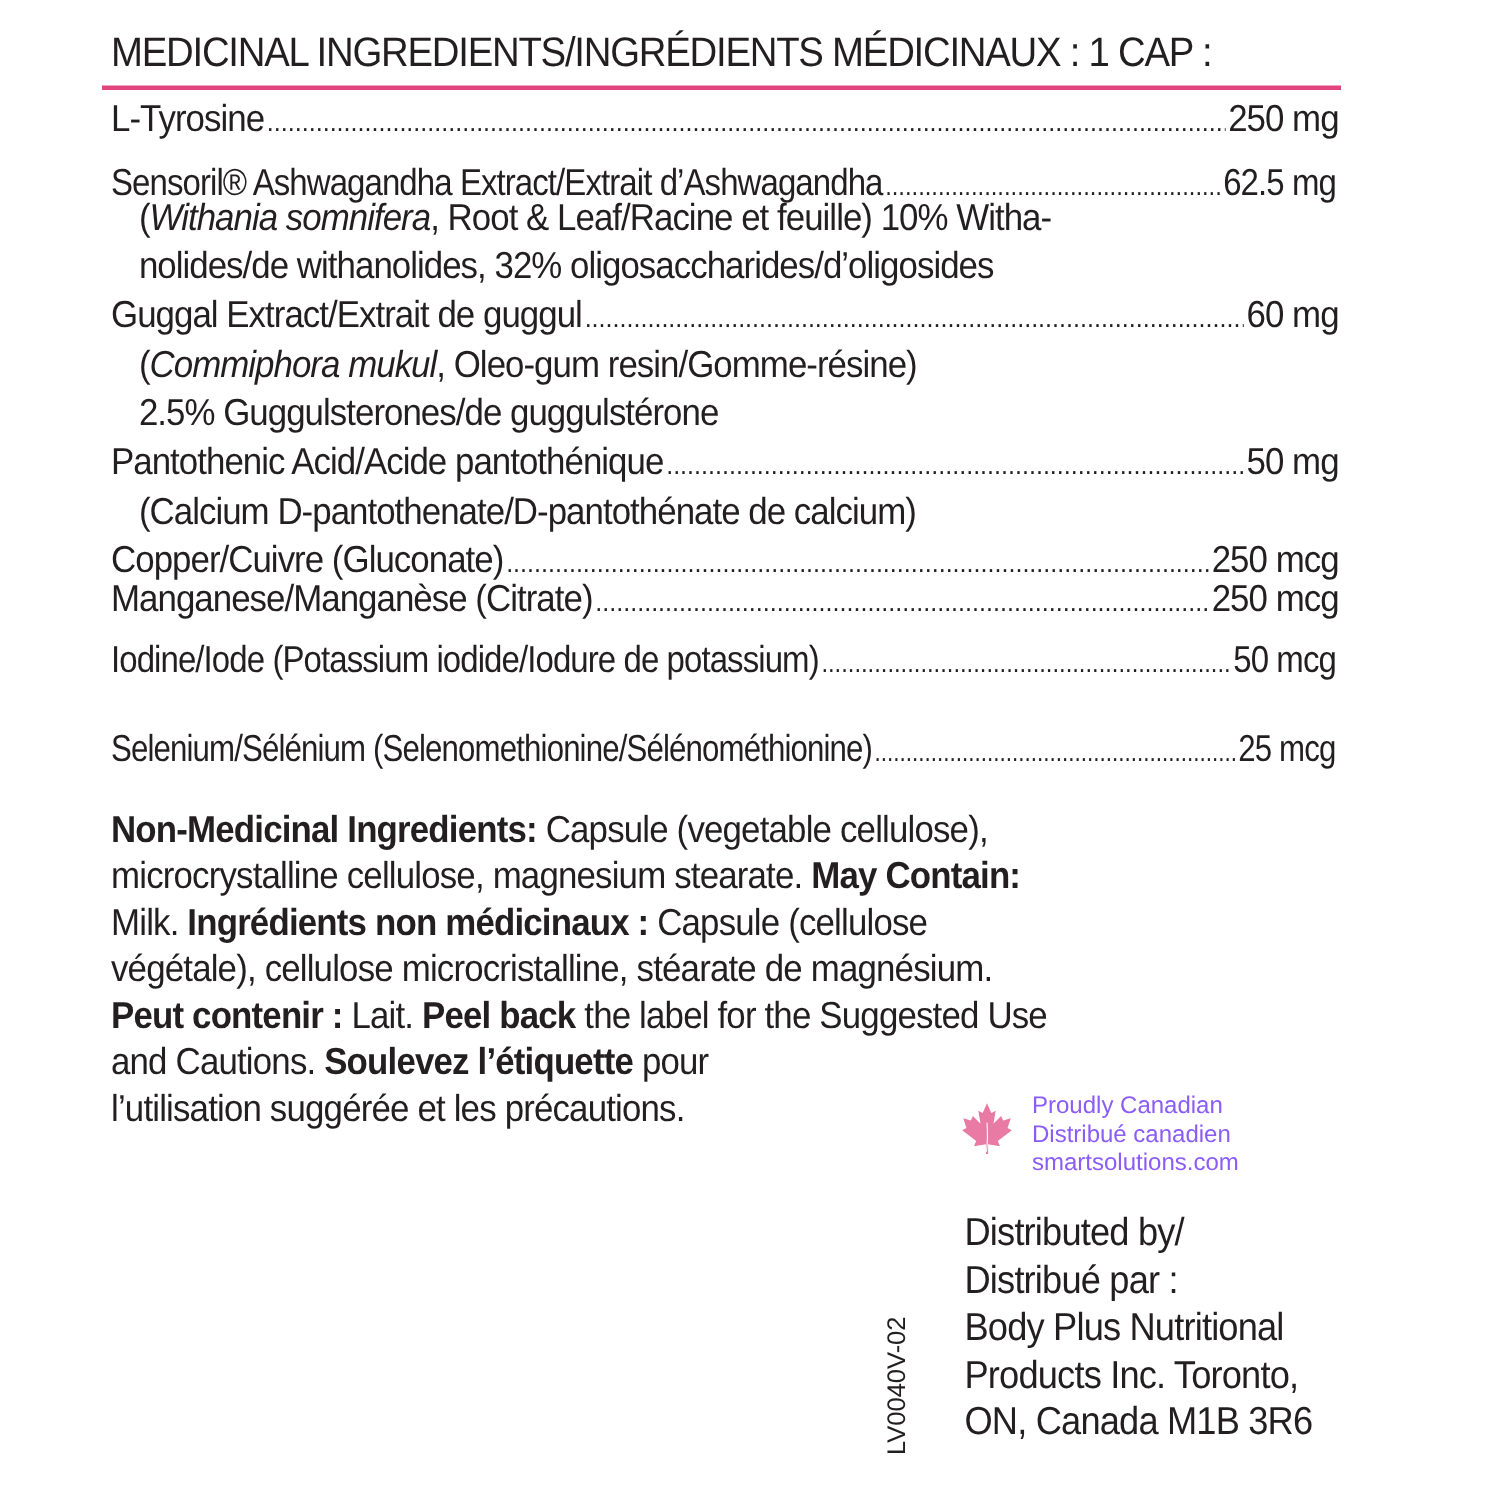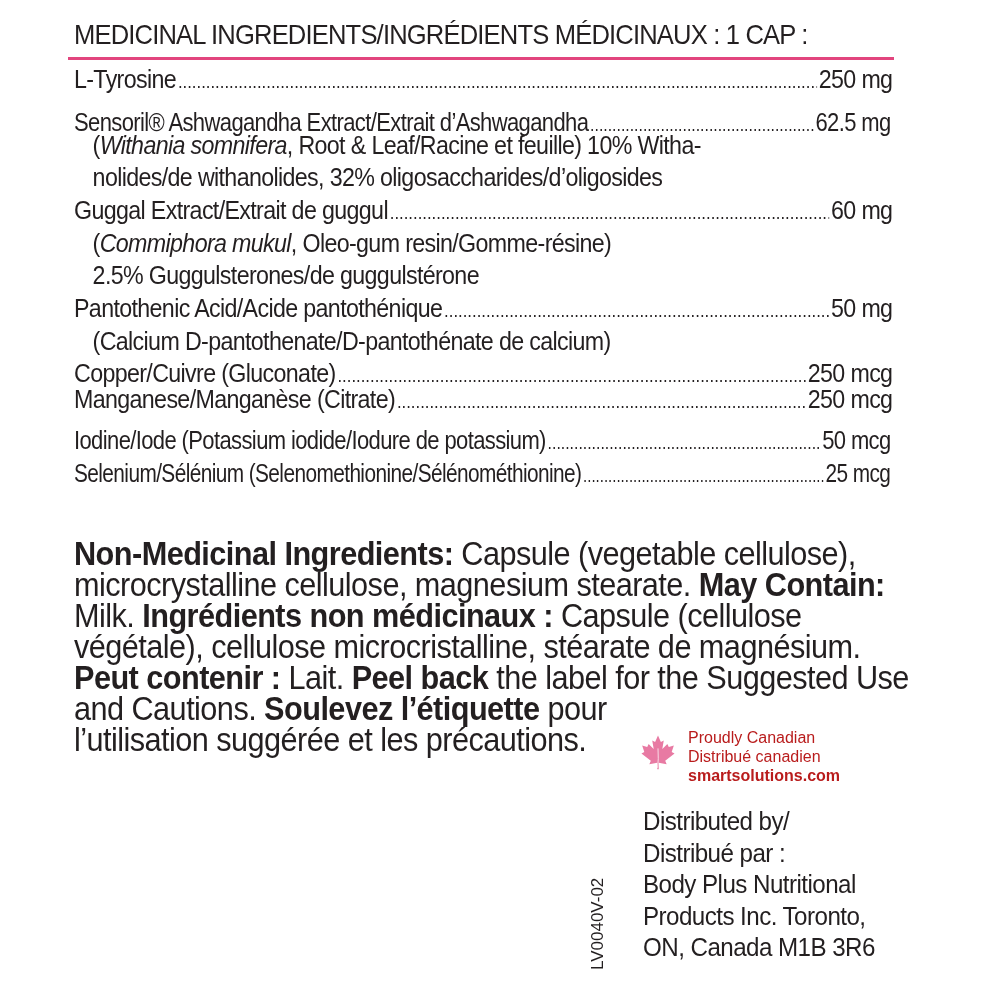--- a/index.html
+++ b/index.html
@@ -23,29 +23,29 @@
   .row .dots { flex: 1 1 auto; overflow: hidden; margin: 0 2px; letter-spacing: 0; font-size: 18px; }
   .row .dots::before { content: "..................................................................................................................................................................................................................."; }
   .row .amt { flex: 0 0 auto; }
   .sub { padding-left: 20px; }
   .cond { transform: scaleX(0.93); transform-origin: left; }
   .cond2 { transform: scaleX(0.88); transform-origin: left; }
   i { font-style: italic; }
   b { font-weight: bold; }
   .para {
     position: absolute; left: 74px; top: 538px; width: 830px;
-    font-size: 33px; line-height: 31px; letter-spacing: -0.6px;
+    font-size: 25px; line-height: 31px; letter-spacing: -0.6px;
   }
   .para .line { white-space: nowrap; display: block; }
   .canadian {
     position: absolute; left: 640px; top: 728px; display: flex; align-items: flex-start;
   }
   .leaf { width: 36px; height: 36px; margin-right: 12px; margin-top: 6px; }
-  .canadian .txt { font-size: 16px; line-height: 19px; color: #b91c1c; }
-  .canadian .url { font-weight: bold; }
+  .canadian .txt { font-size: 16px; line-height: 19px; color: #8b5cf6; }
+  .canadian .url { font-weight: normal; }
   .dist {
     position: absolute; left: 643px; top: 806px;
     font-size: 26px; line-height: 31.5px; letter-spacing: -0.6px; white-space: nowrap;
   }
   .code {
     position: absolute; left: 588px; top: 970px;
     font-size: 17px; transform: rotate(-90deg); transform-origin: left top;
     white-space: nowrap; color: #231f20;
   }
 </style>
@@ -119,21 +119,21 @@
 </div>
 
 <div class="ing" style="top:425px">
   <div class="row cond2" style="width:928px">
     <span class="name">Iodine/Iode (Potassium iodide/Iodure de potassium)</span>
     <span class="dots"></span>
     <span class="amt">50 mcg</span>
   </div>
 </div>
 
-<div class="ing" style="top:458px">
+<div class="ing" style="top:484px">
   <div class="row" style="width:980px; transform:scaleX(0.833); transform-origin:left;">
     <span class="name">Selenium/Sélénium (Selenomethionine/Sélénométhionine)</span>
     <span class="dots"></span>
     <span class="amt">25 mcg</span>
   </div>
 </div>
 
 <div class="para">
   <span class="line cond"><b>Non-Medicinal Ingredients:</b><span> Capsule (vegetable cellulose),</span></span>
   <span class="line cond"><span>microcrystalline cellulose, magnesium stearate. </span><b>May Contain:</b></span>

